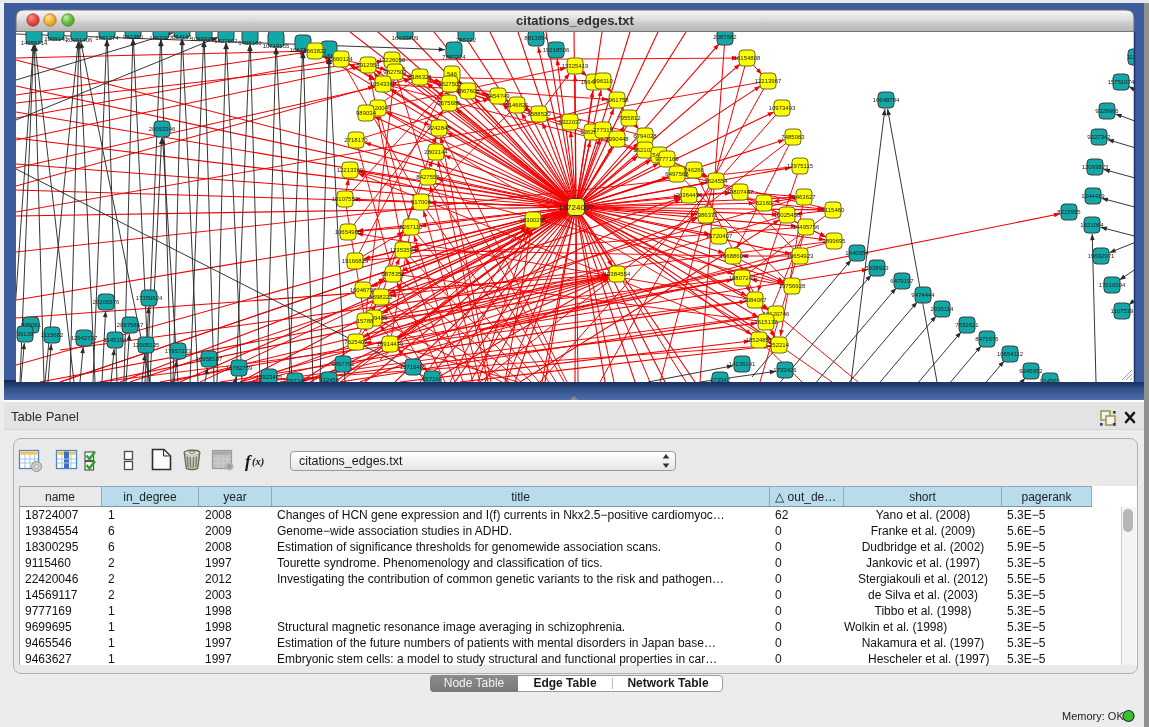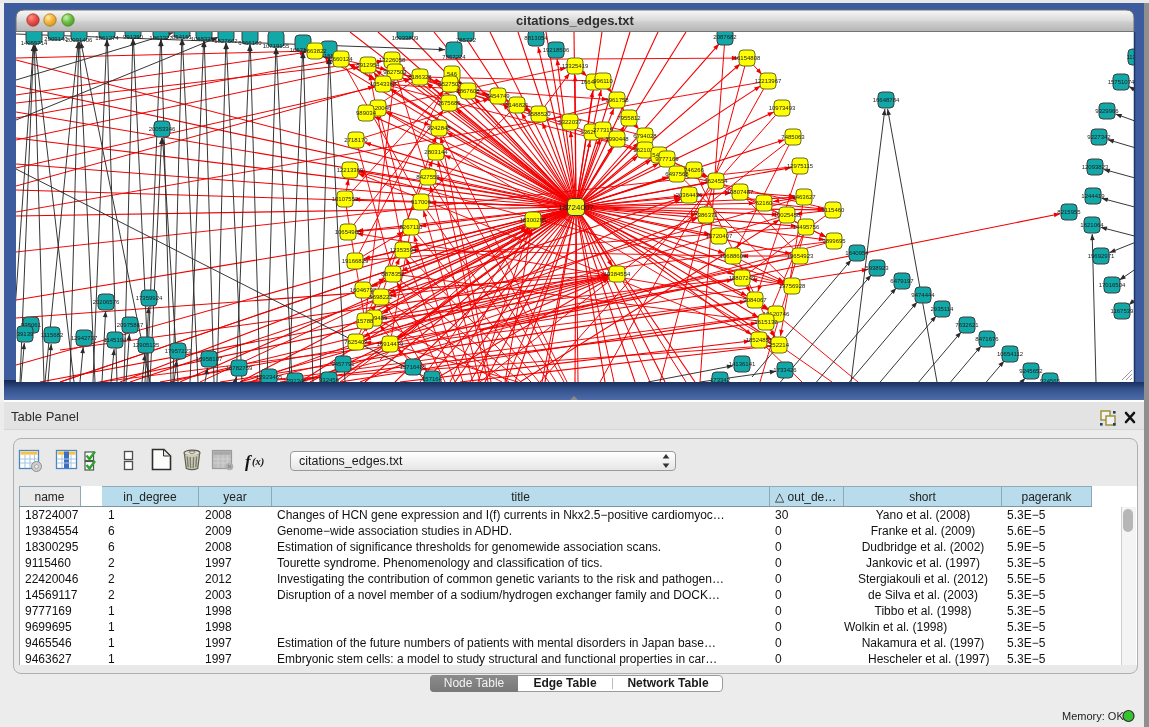--- a/index.html
+++ b/index.html
@@ -1028,35 +1028,35 @@
  <text x="245" y="21" font-size="17" font-style="italic" font-weight="bold" fill="#141414" font-family="Liberation Serif, serif">f</text>
  <text x="252" y="19" font-size="10.5" font-style="italic" font-weight="bold" fill="#141414" font-family="Liberation Serif, serif">(x)</text>
 </svg>
 <div style="position:absolute;left:290px;top:451px;width:386px;height:20px;background:linear-gradient(#ffffff,#e6e6e6);border:1px solid #9a9a9a;border-radius:4px;box-sizing:border-box"></div>
 <div style="position:absolute;left:299px;top:454px;font-size:12.5px;color:#1a1a1a">citations_edges.txt</div>
 <svg width="12" height="16" viewBox="0 0 12 16" style="position:absolute;left:660px;top:453px">
  <path d="M6 1 l3.4 4.4 h-6.8 z" fill="#333"></path>
  <path d="M6 15 l3.4 -4.4 h-6.8 z" fill="#333"></path>
 </svg>
 <div style="position:absolute;left:19px;top:486px;width:1117px;height:179px;background:#ffffff;border-left:1px solid #aaa"></div>
-<div style="position:absolute;left:19px;top:486px;width:62px;height:21px;background:#e9e9e9;border-right:1px solid #8faab6;border-top:1px solid #8faab6;box-sizing:border-box;text-align:center;line-height:21px;font-size:12px;color:#222">name</div>
+<div style="position:absolute;left:19px;top:486px;width:83px;height:21px;background:#e9e9e9;border-right:1px solid #8faab6;border-top:1px solid #8faab6;box-sizing:border-box;text-align:center;line-height:21px;font-size:12px;color:#222">name</div>
     <div style="position:absolute;left:102px;top:486px;width:97px;height:21px;background:#b9dcec;border-right:1px solid #8faab6;border-top:1px solid #8faab6;box-sizing:border-box;text-align:center;line-height:21px;font-size:12px;color:#222">in_degree</div>
     <div style="position:absolute;left:199px;top:486px;width:73px;height:21px;background:#b9dcec;border-right:1px solid #8faab6;border-top:1px solid #8faab6;box-sizing:border-box;text-align:center;line-height:21px;font-size:12px;color:#222">year</div>
     <div style="position:absolute;left:272px;top:486px;width:498px;height:21px;background:#b9dcec;border-right:1px solid #8faab6;border-top:1px solid #8faab6;box-sizing:border-box;text-align:center;line-height:21px;font-size:12px;color:#222">title</div>
     <div style="position:absolute;left:770px;top:486px;width:74px;height:21px;background:#b9dcec;border-right:1px solid #8faab6;border-top:1px solid #8faab6;box-sizing:border-box;text-align:left;padding-left:5px;line-height:21px;font-size:12px;color:#222">△ out_de…</div>
     <div style="position:absolute;left:844px;top:486px;width:158px;height:21px;background:#b9dcec;border-right:1px solid #8faab6;border-top:1px solid #8faab6;box-sizing:border-box;text-align:center;line-height:21px;font-size:12px;color:#222">short</div>
     <div style="position:absolute;left:1002px;top:486px;width:90px;height:21px;background:#b9dcec;border-right:1px solid #8faab6;border-top:1px solid #8faab6;box-sizing:border-box;text-align:center;line-height:21px;font-size:12px;color:#222">pagerank</div>
     <div style="position:absolute;left:19px;top:486px;width:1px;height:21px;background:#8faab6"></div>
     <div style="position:absolute;left:19px;top:506px;width:1073px;height:1px;background:#7e96a2"></div>
 <div style="position:absolute;left:19px;top:508px;width:1100px;height:16px;font-size:12px;color:#111;white-space:nowrap">
       <span style="position:absolute;left:6px">18724007</span>
       <span style="position:absolute;left:89px">1</span>
       <span style="position:absolute;left:186px">2008</span>
       <span style="position:absolute;left:258px">Changes of HCN gene expression and I(f) currents in Nkx2.5−positive cardiomyoc…</span>
-      <span style="position:absolute;left:756px">30</span>
+      <span style="position:absolute;left:756px">62</span>
       <span style="position:absolute;left:825px;width:158px;text-align:center;display:inline-block">Yano et al. (2008)</span>
       <span style="position:absolute;left:988px">5.3E−5</span>
     </div>
     <div style="position:absolute;left:19px;top:524px;width:1100px;height:16px;font-size:12px;color:#111;white-space:nowrap">
       <span style="position:absolute;left:6px">19384554</span>
       <span style="position:absolute;left:89px">6</span>
       <span style="position:absolute;left:186px">2009</span>
       <span style="position:absolute;left:258px">Genome−wide association studies in ADHD.</span>
       <span style="position:absolute;left:756px">0</span>
       <span style="position:absolute;left:825px;width:158px;text-align:center;display:inline-block">Franke et al. (2009)</span>
@@ -1086,37 +1086,37 @@
       <span style="position:absolute;left:186px">2012</span>
       <span style="position:absolute;left:258px">Investigating the contribution of common genetic variants to the risk and pathogen…</span>
       <span style="position:absolute;left:756px">0</span>
       <span style="position:absolute;left:825px;width:158px;text-align:center;display:inline-block">Stergiakouli et al. (2012)</span>
       <span style="position:absolute;left:988px">5.5E−5</span>
     </div>
     <div style="position:absolute;left:19px;top:588px;width:1100px;height:16px;font-size:12px;color:#111;white-space:nowrap">
       <span style="position:absolute;left:6px">14569117</span>
       <span style="position:absolute;left:89px">2</span>
       <span style="position:absolute;left:186px">2003</span>
-      <span style="position:absolute;left:258px">Disruption of a novel member of a sodium/hydrogen exchanger family and DOCK…</span>
       <span style="position:absolute;left:756px">0</span>
       <span style="position:absolute;left:825px;width:158px;text-align:center;display:inline-block">de Silva et al. (2003)</span>
       <span style="position:absolute;left:988px">5.3E−5</span>
     </div>
     <div style="position:absolute;left:19px;top:604px;width:1100px;height:16px;font-size:12px;color:#111;white-space:nowrap">
       <span style="position:absolute;left:6px">9777169</span>
       <span style="position:absolute;left:89px">1</span>
       <span style="position:absolute;left:186px">1998</span>
       <span style="position:absolute;left:756px">0</span>
       <span style="position:absolute;left:825px;width:158px;text-align:center;display:inline-block">Tibbo et al. (1998)</span>
       <span style="position:absolute;left:988px">5.3E−5</span>
     </div>
     <div style="position:absolute;left:19px;top:620px;width:1100px;height:16px;font-size:12px;color:#111;white-space:nowrap">
       <span style="position:absolute;left:6px">9699695</span>
       <span style="position:absolute;left:89px">1</span>
       <span style="position:absolute;left:186px">1998</span>
+      <span style="position:absolute;left:258px">Structural magnetic resonance image averaging in schizophrenia.</span>
       <span style="position:absolute;left:756px">0</span>
       <span style="position:absolute;left:825px;width:158px;text-align:left;display:inline-block">Wolkin et al. (1998)</span>
       <span style="position:absolute;left:988px">5.3E−5</span>
     </div>
     <div style="position:absolute;left:19px;top:636px;width:1100px;height:16px;font-size:12px;color:#111;white-space:nowrap">
       <span style="position:absolute;left:6px">9465546</span>
       <span style="position:absolute;left:89px">1</span>
       <span style="position:absolute;left:186px">1997</span>
       <span style="position:absolute;left:258px">Estimation of the future numbers of patients with mental disorders in Japan base…</span>
       <span style="position:absolute;left:756px">0</span>

